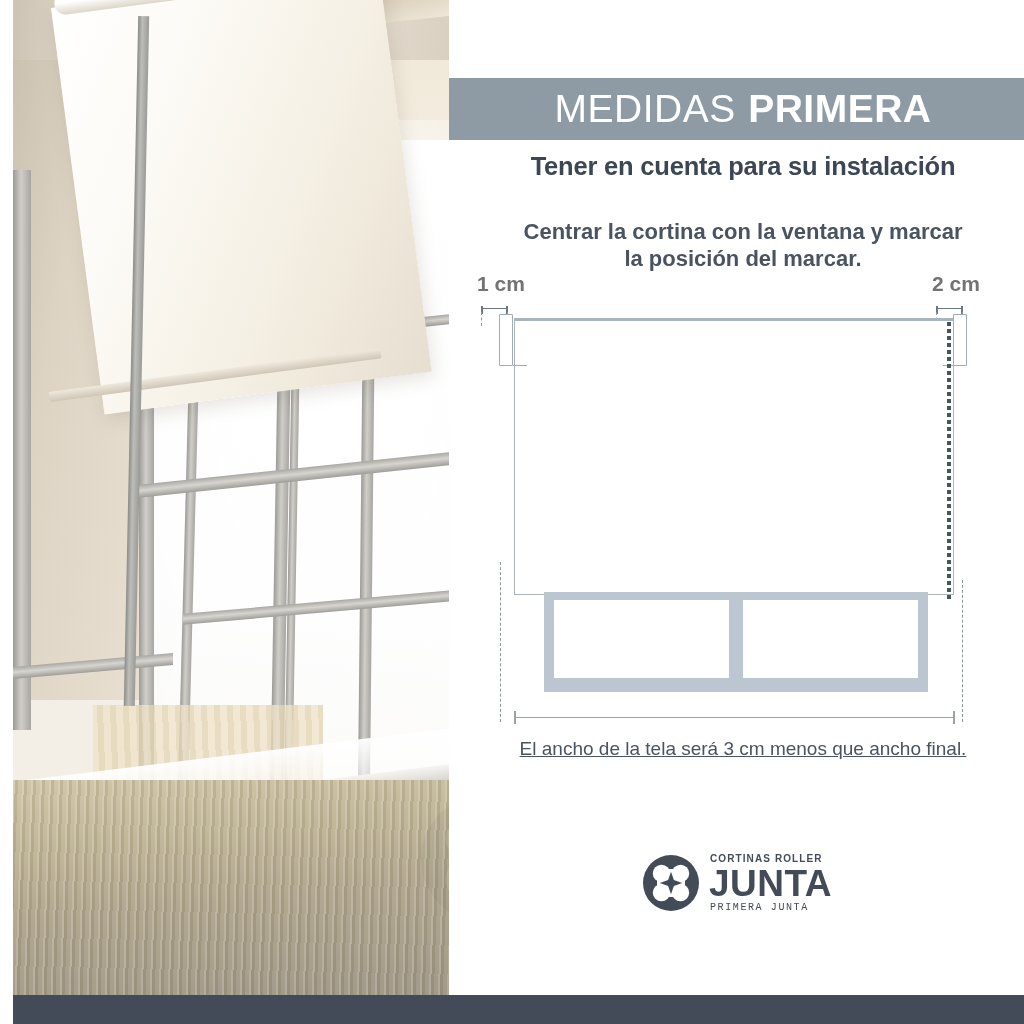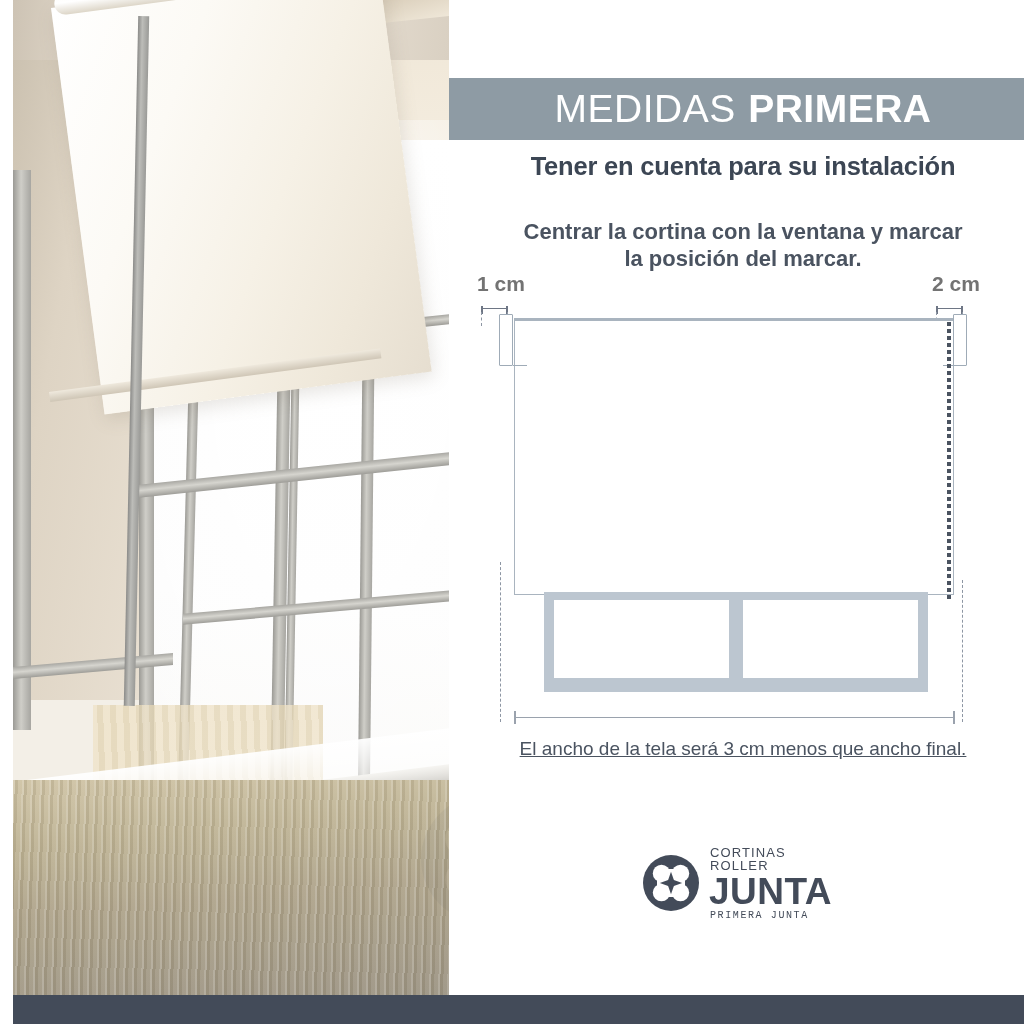--- a/index.html
+++ b/index.html
@@ -93,21 +93,21 @@
   .winpane-l{left:105px;}
   .winpane-r{left:294px;}
 
   .measure{position:absolute;left:65px;top:455px;width:440px;height:0;border-top:1.6px solid #9aa2ad;}
   .measure-cap{position:absolute;top:449px;width:1.6px;height:13px;background:#9aa2ad;}
 
   
   .logo{position:absolute;left:630px;top:850px;width:200px;height:66px;display:flex;align-items:center;gap:11px;}
   .logomark{width:56px;height:56px;flex:0 0 56px;}
   .logotext{display:flex;flex-direction:column;justify-content:center;color:#434b59;line-height:1;}
-  .lt-top{font-size:13px;font-weight:400;letter-spacing:1.1px;}
+  .lt-top{font-size:10px;font-weight:700;letter-spacing:1.1px;}
   .lt-mid{font-size:37px;font-weight:700;letter-spacing:.5px;margin:1px 0 1px -1px;}
   .lt-bot{font-size:10px;font-weight:400;letter-spacing:1.6px;font-family:Liberation Mono, monospace;}
 
   .bottombar{position:absolute;left:0;top:995px;width:1024px;height:29px;background:#434b59;}
 </style>
 </head>
 <body>
 
 <div id="page">
 

